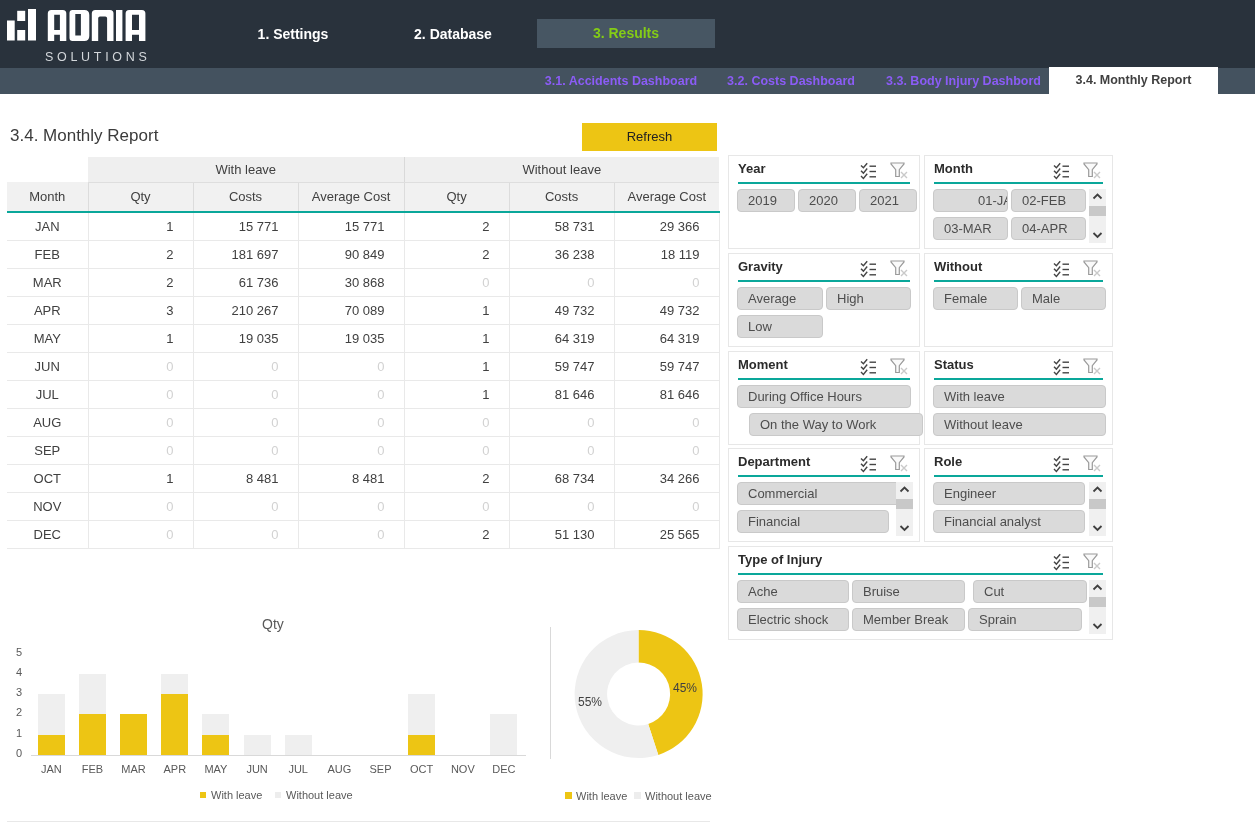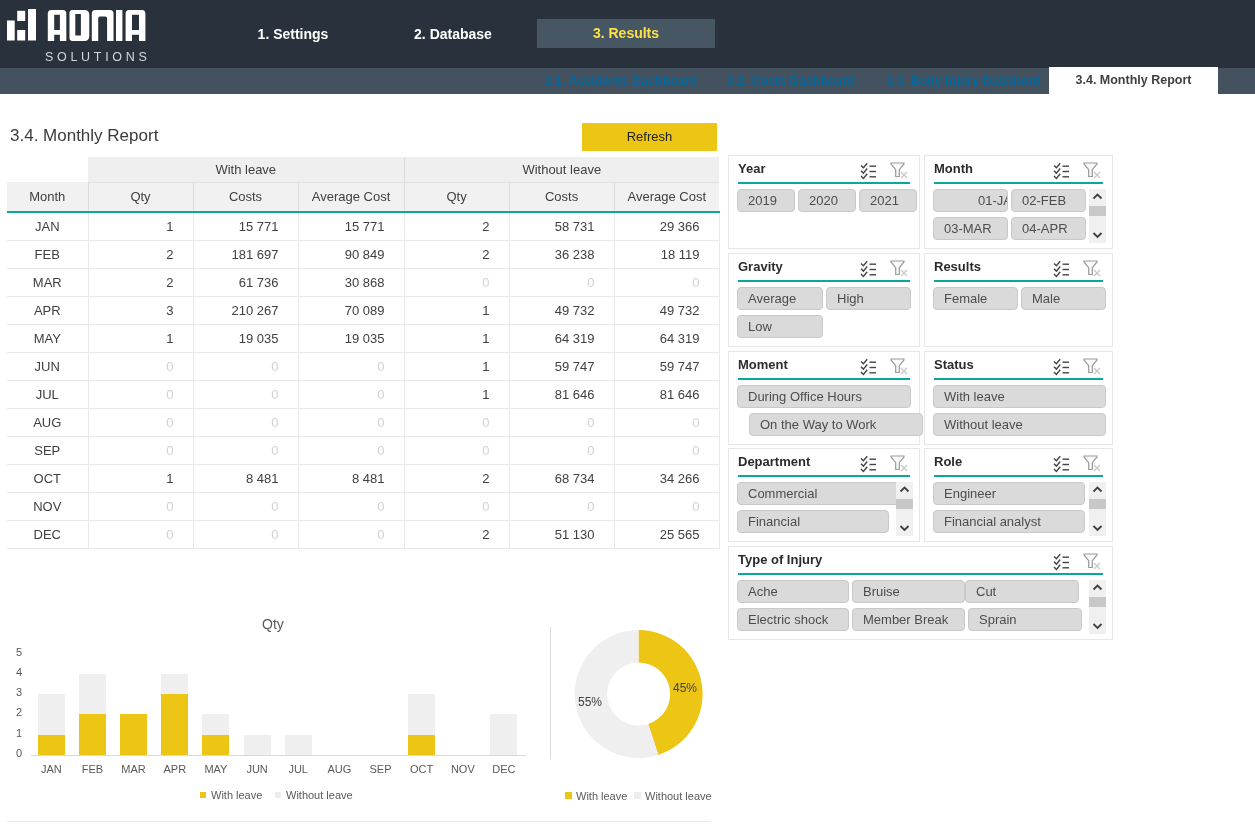--- a/index.html
+++ b/index.html
@@ -4,23 +4,23 @@
 <style>
   * { margin:0; padding:0; box-sizing:border-box; }
   html,body { width:1255px; height:840px; background:#ffffff; overflow:hidden;
     font-family:"Liberation Sans", sans-serif; }
   .abs { position:absolute; }
   #topbar { position:absolute; left:0; top:0; width:1255px; height:68px; background:#29323c; }
   #nav2 { position:absolute; left:0; top:68px; width:1255px; height:26px; background:#44525f; }
   .navitem { position:absolute; top:0; height:68px; line-height:68px; color:#fff;
     font-size:14px; font-weight:bold; text-align:center; }
   #resultsbtn { position:absolute; left:537px; top:19px; width:178px; height:29px;
-    background:#475663; color:#fde047; font-size:14px; font-weight:bold;
+    background:#475663; color:#84cc16; font-size:14px; font-weight:bold;
     text-align:center; line-height:29px; }
-  .tab2 { position:absolute; top:68px; height:26px; line-height:26px; color:#0369a1;
+  .tab2 { position:absolute; top:68px; height:26px; line-height:26px; color:#8b5cf6;
     font-size:12.5px; font-weight:700; text-align:center; white-space:nowrap; }
   #activetab { position:absolute; left:1049px; top:67px; width:169px; height:27px;
     background:#fff; color:#404040; font-size:12.5px; font-weight:700; text-align:center;
     line-height:27px; }
   #title { position:absolute; left:10px; top:126px; font-size:17px; color:#3b3b3b; }
   #refresh { position:absolute; left:582px; top:123px; width:135px; height:28px;
     background:#edc514; color:#222; font-size:13px; text-align:center; line-height:28px; }
   table { border-collapse:collapse; table-layout:fixed; }
   #tbl { position:absolute; left:7px; top:157px; width:712px; font-size:13px; color:#404040; }
   #tbl td { font-weight:normal; overflow:hidden; white-space:nowrap; }
@@ -260,21 +260,21 @@
   <div class="pline"></div>
   <svg class="picons" width="48" height="18" viewBox="0 0 48 18">
       <use href="#msel" x="0" y="0"></use>
       <use href="#cfil" x="30" y="0"></use>
     </svg>
   <div class="sbtn" style="left:8px;top:33px;width:86px;">Average</div>
   <div class="sbtn" style="left:97px;top:33px;width:85px;">High</div>
   <div class="sbtn" style="left:8px;top:61px;width:86px;">Low</div>
 </div>
 <div class="panel" style="left:924px;top:253px;width:189px;height:94px;">
-  <div class="ptitle">Results</div>
+  <div class="ptitle">Without</div>
   <div class="pline"></div>
   <svg class="picons" width="48" height="18" viewBox="0 0 48 18">
       <use href="#msel" x="0" y="0"></use>
       <use href="#cfil" x="30" y="0"></use>
     </svg>
   <div class="sbtn" style="left:8px;top:33px;width:85px;">Female</div>
   <div class="sbtn" style="left:96px;top:33px;width:85px;">Male</div>
 </div>
 <div class="panel" style="left:728px;top:351px;width:192px;height:94px;">
   <div class="ptitle">Moment</div>
@@ -332,21 +332,21 @@
 </div>
 <div class="panel" style="left:728px;top:546px;width:385px;height:94px;">
   <div class="ptitle">Type of Injury</div>
   <div class="pline"></div>
   <svg class="picons" width="48" height="18" viewBox="0 0 48 18">
       <use href="#msel" x="0" y="0"></use>
       <use href="#cfil" x="30" y="0"></use>
     </svg>
   <div class="sbtn" style="left:8px;top:33px;width:112px;">Ache</div>
   <div class="sbtn" style="left:123px;top:33px;width:113px;">Bruise</div>
-  <div class="sbtn" style="left:236px;top:33px;width:114px;">Cut</div>
+  <div class="sbtn" style="left:244px;top:33px;width:114px;">Cut</div>
   <div class="sbtn" style="left:8px;top:61px;width:112px;">Electric shock</div>
   <div class="sbtn" style="left:123px;top:61px;width:113px;">Member Break</div>
   <div class="sbtn" style="left:239px;top:61px;width:114px;">Sprain</div>
   <div class="sbar" style="left:360px;top:33px;height:54px;">
     <svg width="17" height="54" viewBox="0 0 17 54">
       <path d="M4.5 9.5 L8.5 5.5 L12.5 9.5" stroke="#404040" stroke-width="1.8" fill="none"></path>
       <rect x="0" y="17" width="17" height="10" fill="#c8c8c8"></rect>
       <path d="M4.5 44 L8.5 48 L12.5 44" stroke="#404040" stroke-width="1.8" fill="none"></path>
     </svg>
   </div>

